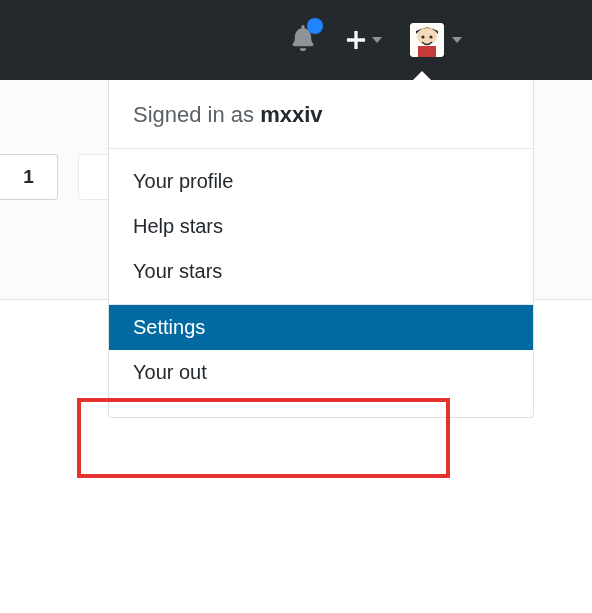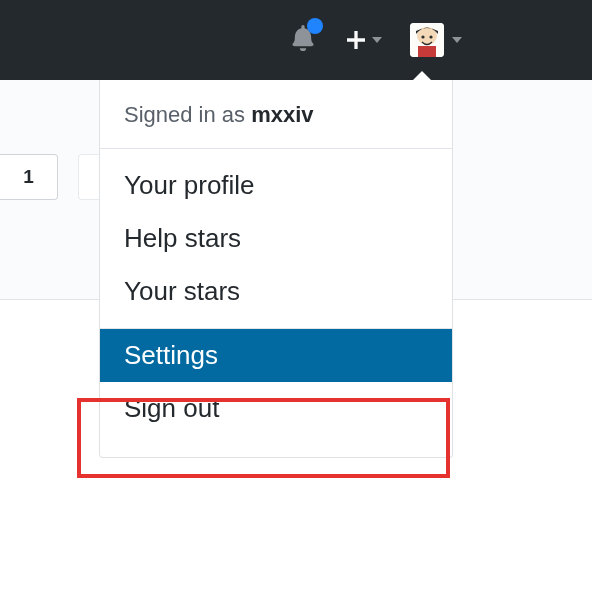--- a/index.html
+++ b/index.html
@@ -77,39 +77,39 @@
       top: 154px; left: 78px;
       height: 46px; width: 38px;
       background: #fff;
       border: 1px solid #e8ebee;
       border-right: none;
       border-radius: 4px 0 0 4px;
     }
     .dropdown {
       position: absolute;
       top: 80px;
-      left: 99px;
-      width: 354px;
+      left: 108px;
+      width: 426px;
       background: #fff;
       border: 1px solid #dfe2e5;
       border-top: none;
       border-radius: 0 0 4px 4px;
       z-index: 15;
       padding-bottom: 12px;
     }
     .dd-header {
       padding: 22px 24px 20px 24px;
       font-size: 22px;
       color: #596069;
     }
     .dd-header .username { font-weight: 600; color: #24292e; }
     .dd-divider { height: 1px; background: #e1e4e8; margin: 0; }
     .dd-item {
       padding: 11px 24px;
-      font-size: 26px;
+      font-size: 20px;
       color: #24292e;
       cursor: pointer;
     }
     .dd-item.first-of-group { margin-top: 10px; }
     .dd-item.last-of-group { margin-bottom: 10px; }
     .dd-item.hovered {
       background: #0369a1;
       color: #fff;
     }
     .highlight-box {
@@ -166,16 +166,16 @@
 <div class="dropdown">
   <div class="dd-header">
     <span>Signed in as </span><span class="username">mxxiv</span>
   </div>
   <div class="dd-divider"></div>
   <div class="dd-item first-of-group">Your profile</div>
   <div class="dd-item">Help stars</div>
   <div class="dd-item last-of-group">Your stars</div>
   <div class="dd-divider"></div>
   <div class="dd-item hovered">Settings</div>
-  <div class="dd-item last-of-group">Sign out</div>
+  <div class="dd-item last-of-group">Your out</div>
 </div>
 
 <div class="highlight-box"></div>
 
 </body></html>

